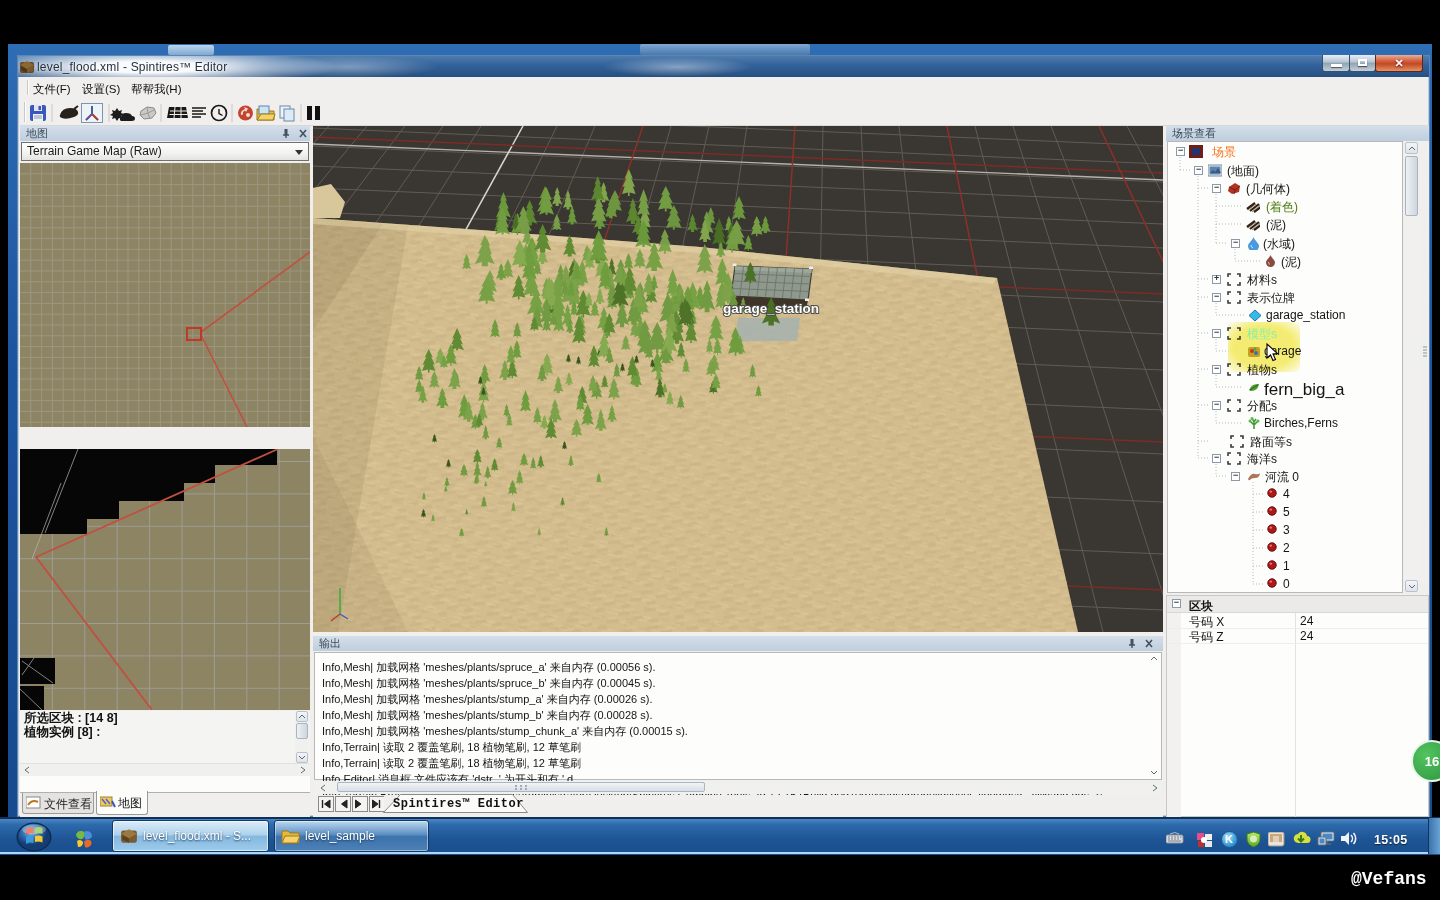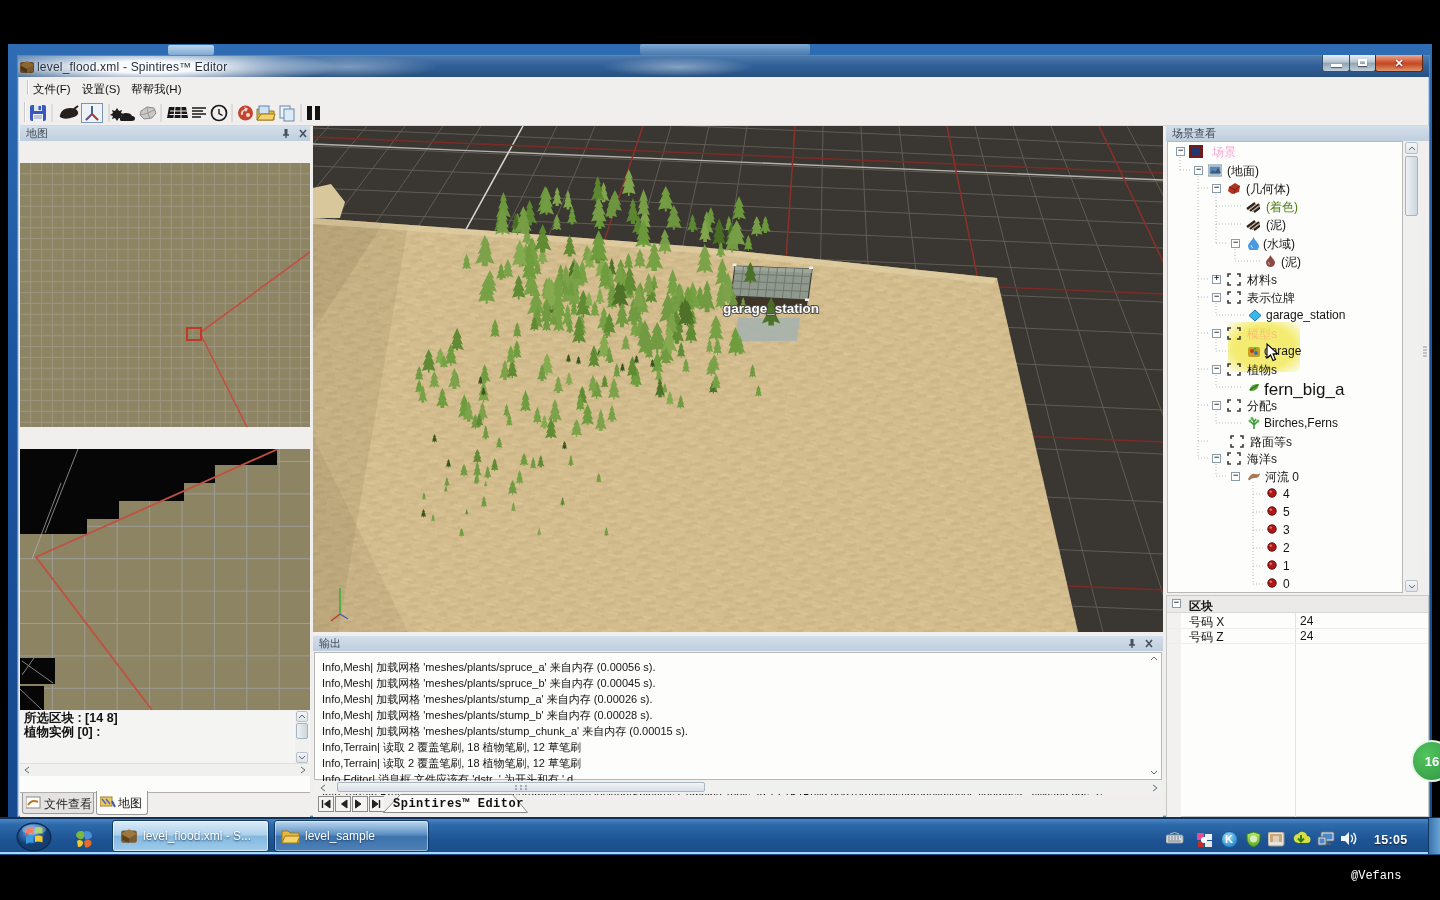--- a/index.html
+++ b/index.html
@@ -98,20 +98,21 @@
       <rect x="286" y="3" width="5" height="14" fill="#111"></rect>
 </svg>
 
 <div class="abs" style="left:20px;top:126px;width:290px;height:691px;background:#f0efee"></div>
 <div class="abs hdr" style="left:20px;top:126px;width:290px;height:15px">地图</div>
 <svg class="abs" style="left:282px;top:128px" width="26" height="11" viewBox="0 0 26 11">
       <path d="M4 1 v6 M1 7 h6 M4 7 v3" stroke="#45525e" stroke-width="1.4" fill="none"></path>
       <rect x="2.5" y="1" width="3" height="6" fill="#45525e"></rect>
       <path d="M18 2 l6 7 M24 2 l-6 7" stroke="#45525e" stroke-width="1.6"></path>
     </svg>
+<div class="abs drop" style="left:21px;top:142px;width:288px;height:19px">Terrain Game Map (Raw)<i class="ar"></i></div>
 
 <svg class="abs" style="left:20px;top:163px" width="290" height="264" viewBox="0 0 290 264">
  <rect width="290" height="264" fill="#8d8464"></rect>
  <g stroke="#9d9680" stroke-width="1">
   <path d="M10.8 0 V264"></path>
   <path d="M21.6 0 V264"></path>
   <path d="M32.4 0 V264"></path>
   <path d="M43.2 0 V264"></path>
   <path d="M54.0 0 V264"></path>
   <path d="M64.8 0 V264"></path>
@@ -192,21 +193,21 @@
   <rect x="0" y="70" width="67" height="15"></rect>
   <rect x="0" y="209" width="35" height="26"></rect>
   <rect x="0" y="237" width="24" height="24"></rect>
  </g>
  <path d="M58 0 L25 84 M41 34 L12 110" stroke="#b8b8b2" stroke-width="1" opacity=".7"></path>
  <path d="M2 212 L33 234 M0 240 L22 261 M14 209 L2 226" stroke="#b8b8b2" stroke-width="1" opacity=".7"></path>
  <path d="M258 0 L16 108 L132 261" stroke="#c05040" stroke-width="1.8" fill="none"></path>
 </svg>
 <div class="abs" style="left:20px;top:711px;width:290px;height:52px;background:#f4f4f2"></div>
 <div class="abs" style="left:24px;top:712px;font-size:12.5px;font-weight:bold;color:#111;line-height:13px">所选区块 : [14 8]</div>
-<div class="abs" style="left:24px;top:726px;font-size:12.5px;font-weight:bold;color:#111;line-height:13px">植物实例 [0] :</div>
+<div class="abs" style="left:24px;top:726px;font-size:12.5px;font-weight:bold;color:#111;line-height:13px">植物实例 [8] :</div>
 
 <div class="abs" style="left:295px;top:711px;width:14px;height:52px;background:#f0f0ee"></div>
 <div class="abs" style="left:296px;top:711px;width:12px;height:11px;background:linear-gradient(180deg,#f4f5f6,#dfe3e8);border:1px solid #b8c2cc;border-radius:2px"></div>
 <svg class="abs" style="left:298px;top:714px" width="8" height="5">
       <path d="M1 4 L4 1 L7 4" stroke="#5a6a7a" fill="none"></path>
     </svg>
 <div class="abs" style="left:296px;top:723px;width:12px;height:16px;background:linear-gradient(90deg,#eef1f4,#cdd6de);border:1px solid #a8b4c0;border-radius:2px"></div>
 <div class="abs" style="left:296px;top:752px;width:12px;height:11px;background:linear-gradient(180deg,#f4f5f6,#dfe3e8);border:1px solid #b8c2cc;border-radius:2px"></div>
 <svg class="abs" style="left:298px;top:755px" width="8" height="5">
       <path d="M1 1 L4 4 L7 1" stroke="#5a6a7a" fill="none"></path>
@@ -737,21 +738,21 @@
   <path d="M87 443 L97 443"></path>
  </g>
     </svg>
 <div class="abs" style="left:1228px;top:322px;width:72px;height:50px;background:radial-gradient(ellipse at 50% 50%,#f4ec72 60%,rgba(244,236,114,.55) 80%,rgba(244,236,114,0) 100%)"></div>
 <div class="abs" style="left:1176px;top:147.0px;width:9px;height:9px;background:#fff;border:1px solid #8a9aa8"></div>
 <div class="abs" style="left:1177.2px;top:147.0px;width:7px;height:7px;font-size:9px;line-height:7.5px;color:#333;font-weight:bold;text-align:center">−</div>
 <svg class="abs" style="left:1189px;top:145.0px" width="15" height="13" viewBox="0 0 15 13">
       <rect x="0" y="0" width="14" height="13" fill="#6e1d18"></rect>
       <rect x="3" y="3" width="8" height="7" fill="#23356e"></rect>
     </svg>
-<div class="abs" style="left:1212px;top:144.0px;font-size:12px;color:#f9a8d4;white-space:nowrap">场景</div>
+<div class="abs" style="left:1212px;top:144.0px;font-size:12px;color:#f97316;white-space:nowrap">场景</div>
 <div class="abs" style="left:1194px;top:165.5px;width:9px;height:9px;background:#fff;border:1px solid #8a9aa8"></div>
 <div class="abs" style="left:1195.2px;top:165.5px;width:7px;height:7px;font-size:9px;line-height:7.5px;color:#333;font-weight:bold;text-align:center">−</div>
 <svg class="abs" style="left:1208px;top:163.5px" width="14" height="13" viewBox="0 0 14 13">
       <rect x="0" y="1" width="14" height="11" fill="#e8eef4" stroke="#7a8a9a"></rect>
       <rect x="1.5" y="2.5" width="11" height="8" fill="#5a86b4"></rect>
       <path d="M2 9 l3-3 2 2 3-4 3 5z" fill="#3a5a7a"></path>
     </svg>
 <div class="abs" style="left:1227px;top:162.5px;font-size:12px;color:#141414;white-space:nowrap">(地面)</div>
 <div class="abs" style="left:1212px;top:183.5px;width:9px;height:9px;background:#fff;border:1px solid #8a9aa8"></div>
 <div class="abs" style="left:1213.2px;top:183.5px;width:7px;height:7px;font-size:9px;line-height:7.5px;color:#333;font-weight:bold;text-align:center">−</div>
@@ -826,21 +827,21 @@
 <div class="abs" style="left:1212px;top:328.5px;width:9px;height:9px;background:#fff;border:1px solid #8a9aa8"></div>
 <div class="abs" style="left:1213.2px;top:328.5px;width:7px;height:7px;font-size:9px;line-height:7.5px;color:#333;font-weight:bold;text-align:center">−</div>
 <svg class="abs" style="left:1227px;top:326.5px" width="14" height="13" viewBox="0 0 14 13">
       <g stroke="#3a3a3a" stroke-width="1.6" fill="none">
         <path d="M1 4 V1 H4"></path>
         <path d="M10 1 H13 V4"></path>
         <path d="M13 9 V12 H10"></path>
         <path d="M4 12 H1 V9"></path>
       </g>
     </svg>
-<div class="abs" style="left:1247px;top:325.5px;font-size:12px;color:#fdba74;white-space:nowrap">模型s</div>
+<div class="abs" style="left:1247px;top:325.5px;font-size:12px;color:#86efac;white-space:nowrap">模型s</div>
 <svg class="abs" style="left:1247px;top:344.5px" width="14" height="13" viewBox="0 0 14 13">
       <rect x="1" y="2" width="12" height="10" rx="2" fill="#c8a020"></rect>
       <circle cx="5" cy="6" r="2" fill="#c03828"></circle>
       <circle cx="9" cy="8" r="2" fill="#3a70b8"></circle>
       <circle cx="8" cy="4" r="1.5" fill="#3fae3f"></circle>
     </svg>
 <div class="abs" style="left:1264px;top:343.5px;font-size:12px;color:#141414;white-space:nowrap">garage</div>
 <div class="abs" style="left:1212px;top:364.5px;width:9px;height:9px;background:#fff;border:1px solid #8a9aa8"></div>
 <div class="abs" style="left:1213.2px;top:364.5px;width:7px;height:7px;font-size:9px;line-height:7.5px;color:#333;font-weight:bold;text-align:center">−</div>
 <svg class="abs" style="left:1227px;top:362.5px" width="14" height="13" viewBox="0 0 14 13">
@@ -1051,13 +1052,13 @@
       <rect x="1" y="6" width="8" height="8" rx="1" fill="#dce0e4" stroke="#5a6a78"></rect>
       <rect x="2.5" y="7.5" width="5" height="5" fill="#4a88c8"></rect>
     </svg>
 <svg class="abs" style="left:1340px;top:831px" width="18" height="15" viewBox="0 0 18 15">
       <path d="M1 5 h4 l4-4 v13 l-4-4 h-4z" fill="#f0f4f8"></path>
       <path d="M11 4 a5 5 0 0 1 0 7 M13.5 2 a8 8 0 0 1 0 11" stroke="#f0f4f8" stroke-width="1.6" fill="none"></path>
     </svg>
 <div class="abs" style="left:1374px;top:833px;font-size:12.5px;color:#fff;text-shadow:0 1px 1px #123;font-weight:bold;letter-spacing:.3px">15:05</div>
 <div class="abs" style="left:1428px;top:818px;width:12px;height:36px;background:linear-gradient(90deg,#3a74ae,#6aa4d4);border-left:1px solid #12365e"></div>
 
-<div class="abs" style="left:1351px;top:869px;font-family:'Liberation Mono',monospace;font-size:12px;font-weight:normal;color:#fff">@Vefans</div>
+<div class="abs" style="left:1351px;top:869px;font-family:'Liberation Mono',monospace;font-size:18px;font-weight:bold;color:#fff">@Vefans</div>
 </div>
 </body></html>

